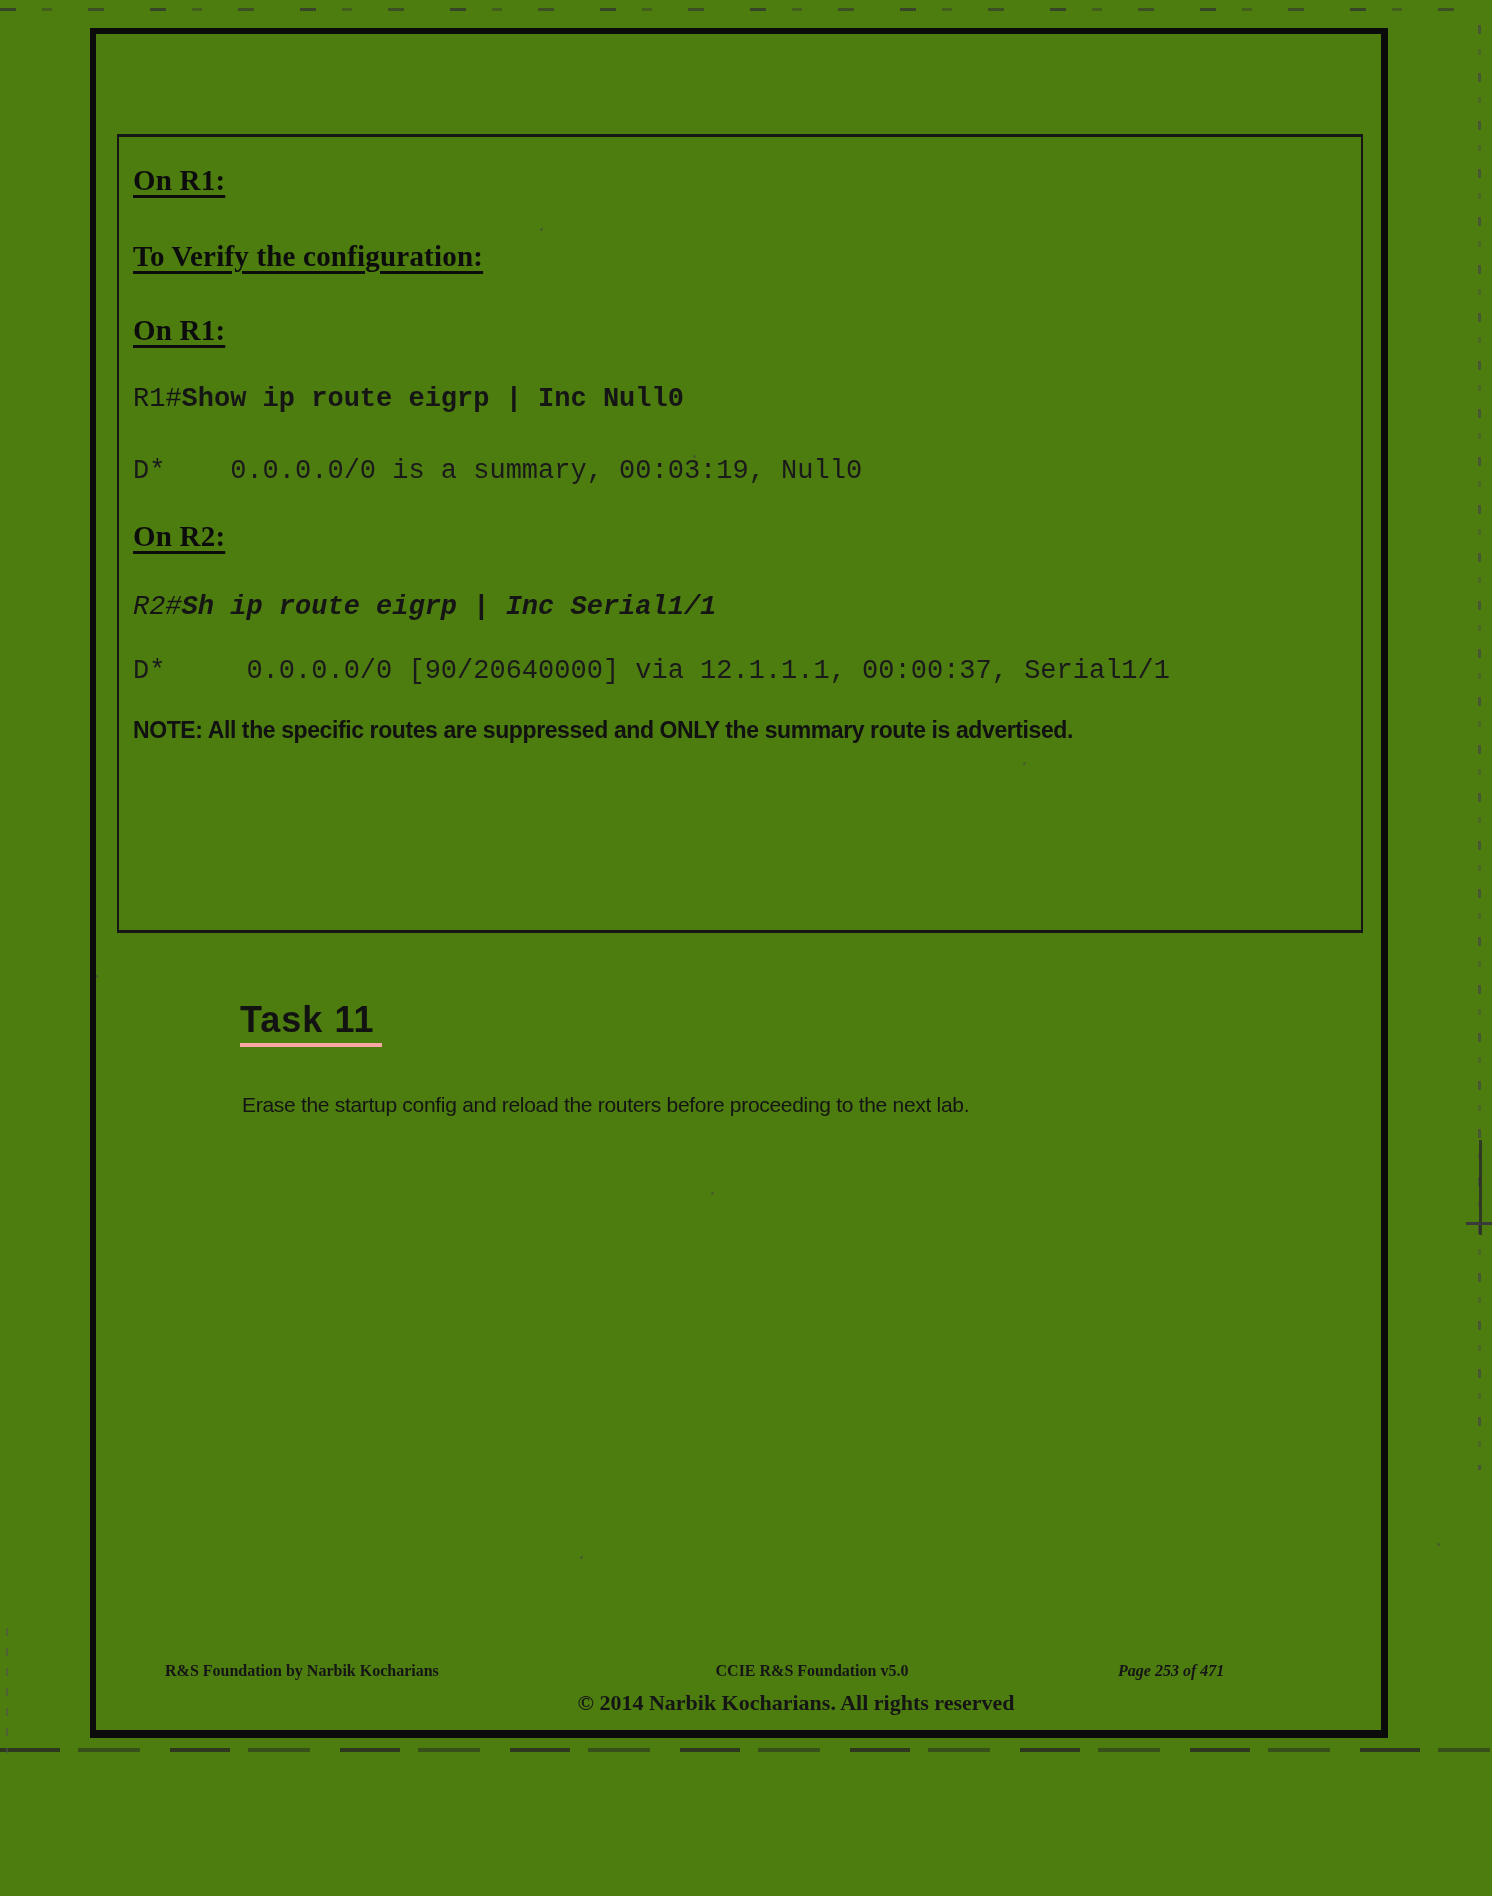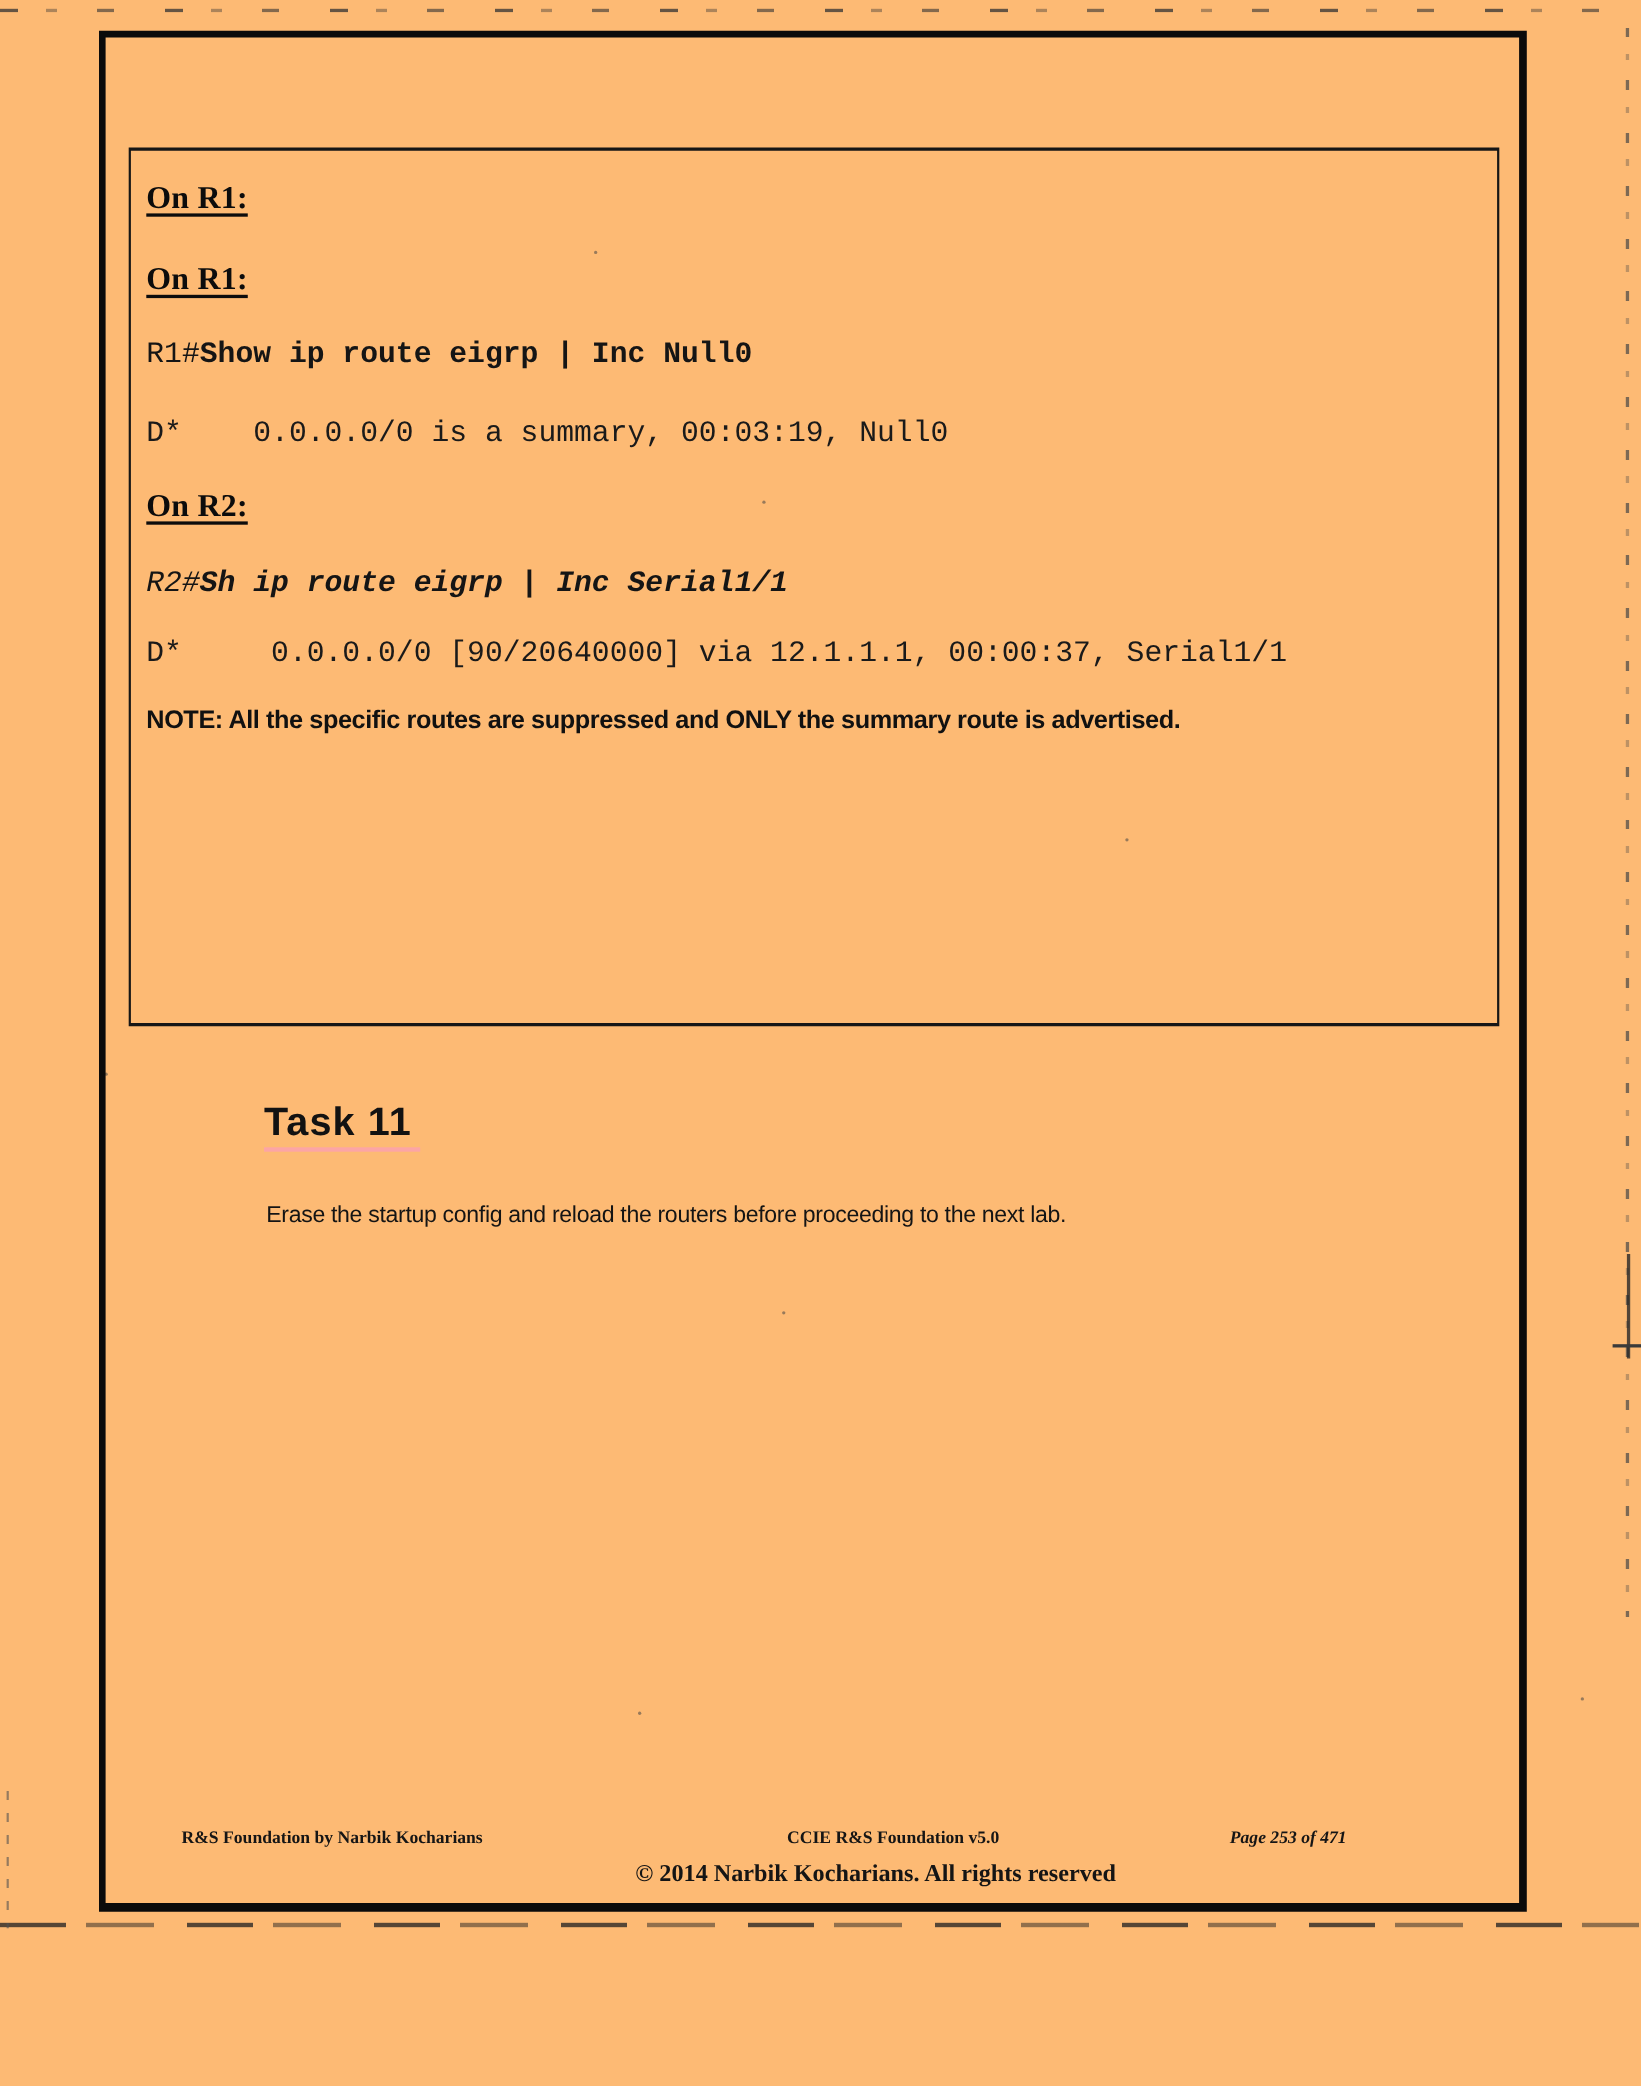--- a/index.html
+++ b/index.html
@@ -1,19 +1,19 @@
 <!DOCTYPE html>
 <html><head>
 <meta charset="utf-8">
 <style>
   html,body{margin:0;padding:0;background:#e8e8e8;}
   .page{
     position:relative;
     width:1492px;height:1896px;
-    background:#fdba74;
+    background:#4d7c0f;
     overflow:hidden;
     font-family:"Liberation Serif",serif;
     color:#101010;
   }
   
   .outer-frame{
     position:absolute;left:90px;top:28px;width:1298px;height:1710px;
     border:6px solid #0b0b0b;border-bottom-width:8px;border-right-width:7px;
     box-sizing:border-box;
   }
@@ -142,20 +142,21 @@
   <div class="speck" style="left:1437px;top:1543px;"></div>
   <div class="speck" style="left:95px;top:975px;"></div>
 
   <div class="outer-frame"></div>
 
   <div class="config-box">
 
     <h2 class="section-heading">On R1:</h2>
 
 
+    <h2 class="section-heading mt-h2">To Verify the configuration:</h2>
 
 
     <h2 class="section-heading mt-h3">On R1:</h2>
 
     <div class="cli mt-cmd1"><span>R1#</span><span class="cmd">Show ip route eigrp | Inc Null0</span></div>
 
     <div class="cli-output mt-out1">D*    0.0.0.0/0 is a summary, 00:03:19, Null0</div>
 
     <h2 class="section-heading mt-h4">On R2:</h2>
 

